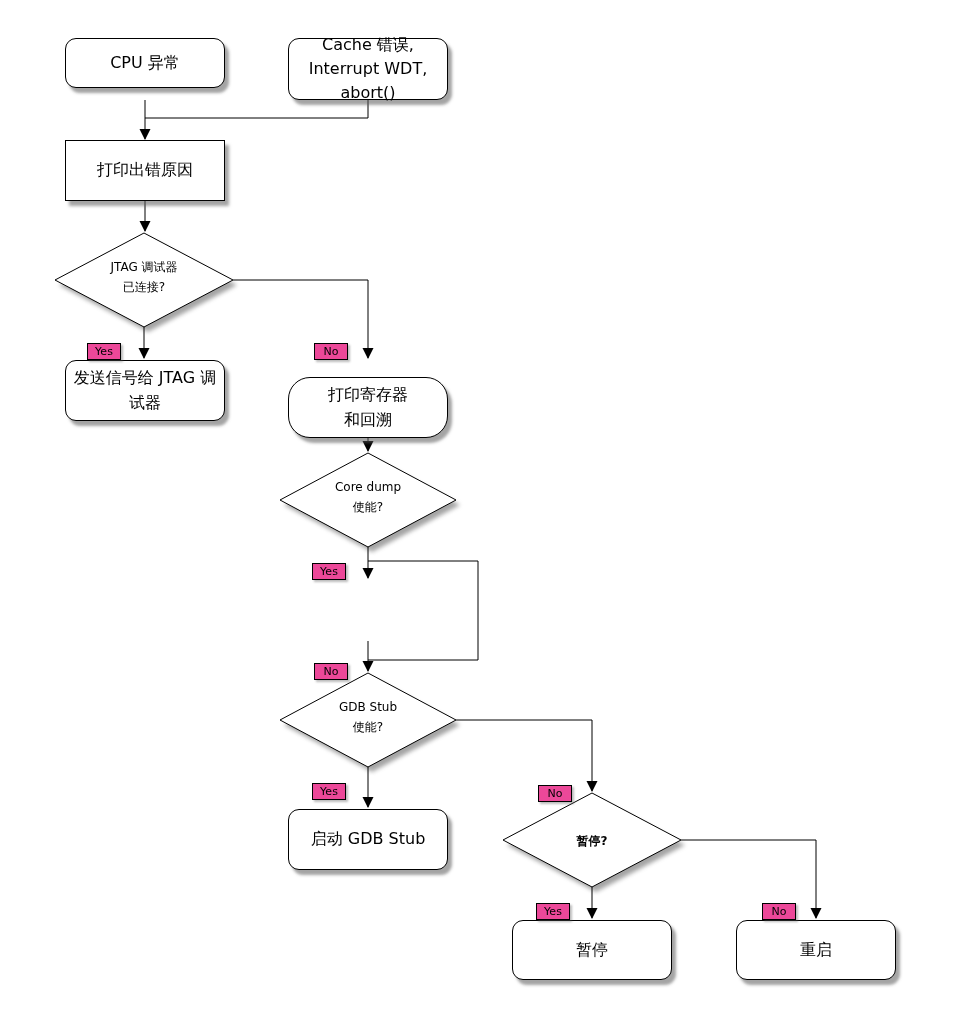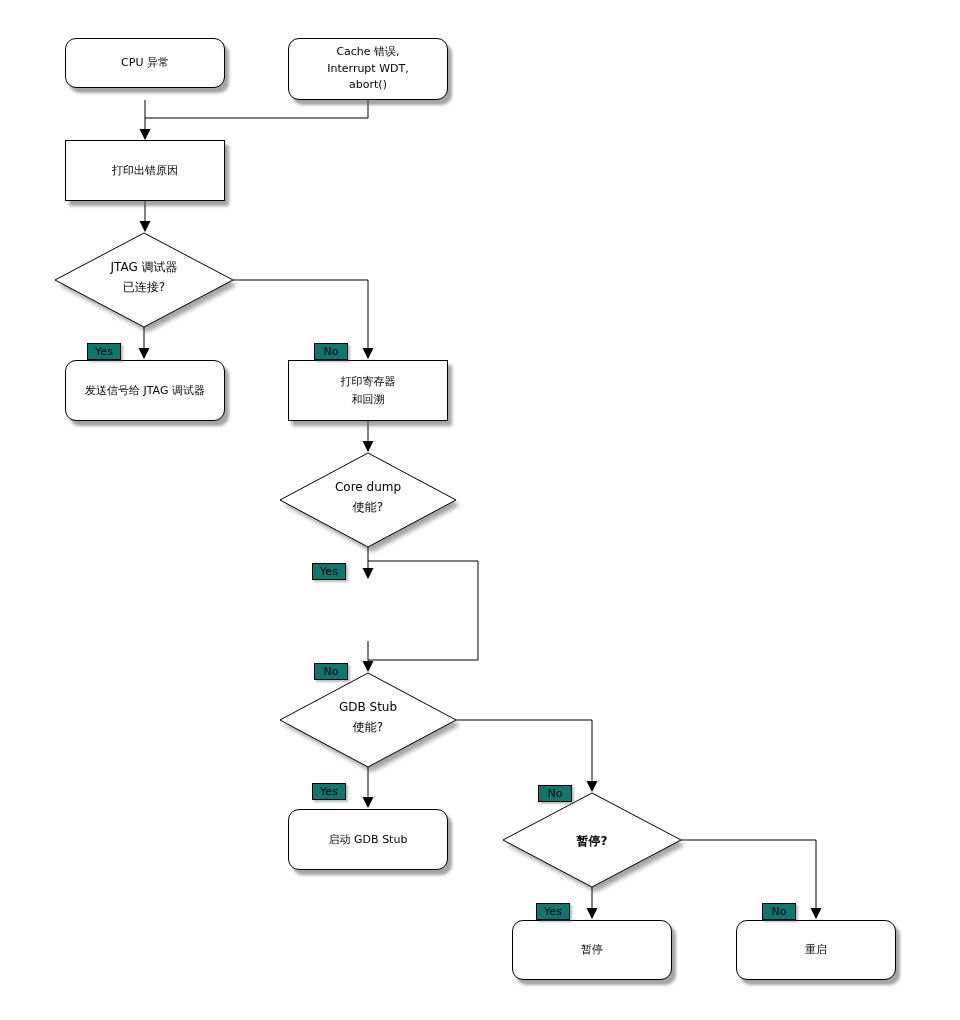--- a/index.html
+++ b/index.html
@@ -23,37 +23,37 @@
   }
   .node {
     position: absolute;
     box-sizing: border-box;
     background: #ffffff;
     border: 1px solid #000000;
     display: flex;
     align-items: center;
     justify-content: center;
     text-align: center;
-    font-size: 11px;
+    font-size: 16px;
     line-height: 1.55;
     white-space: pre-line;
     box-shadow: 4px 5px 3px rgba(90, 90, 90, 0.55);
   }
   .node.rounded {
     border-radius: 11px;
   }
   .node.small-text {
     font-size: 11px;
   }
   .edge-label {
     position: absolute;
     box-sizing: border-box;
     width: 34px;
     height: 17px;
-    background: #0f766e;
+    background: #ec4899;
     border: 1px solid #000000;
     display: flex;
     align-items: center;
     justify-content: center;
     font-size: 11px;
     line-height: 1;
     box-shadow: 2px 2px 2px rgba(90, 90, 90, 0.4);
   }
   .diamond-label {
     position: absolute;
@@ -130,21 +130,21 @@
   <div class="node rounded" style="left:65px; top:38px; width:160px; height:50px;">CPU 异常</div>
 
   <div class="node rounded" style="left:288px; top:38px; width:160px; height:62px; line-height:1.5;">Cache 错误,
 Interrupt WDT,
 abort()</div>
 
   <div class="node rounded" style="left:65px; top:360px; width:160px; height:61px;">发送信号给 JTAG 调试器</div>
 
   <div class="node" style="left:65px; top:140px; width:160px; height:61px;">打印出错原因</div>
 
-  <div class="node" style="left:288px; top:360px; width:160px; height:61px;">打印寄存器
+  <div class="node" style="left:288px; top:377px; width:160px; height:61px;border-radius:22px;">打印寄存器
 和回溯</div>
 
 
   <div class="node rounded" style="left:288px; top:809px; width:160px; height:61px;">启动 GDB Stub</div>
 
   <div class="node rounded" style="left:512px; top:920px; width:160px; height:60px;">暂停</div>
 
   <div class="node rounded" style="left:736px; top:920px; width:160px; height:60px;">重启</div>
 
   <div class="diamond-label" style="left:84px; top:258px; width:120px;">JTAG 调试器

